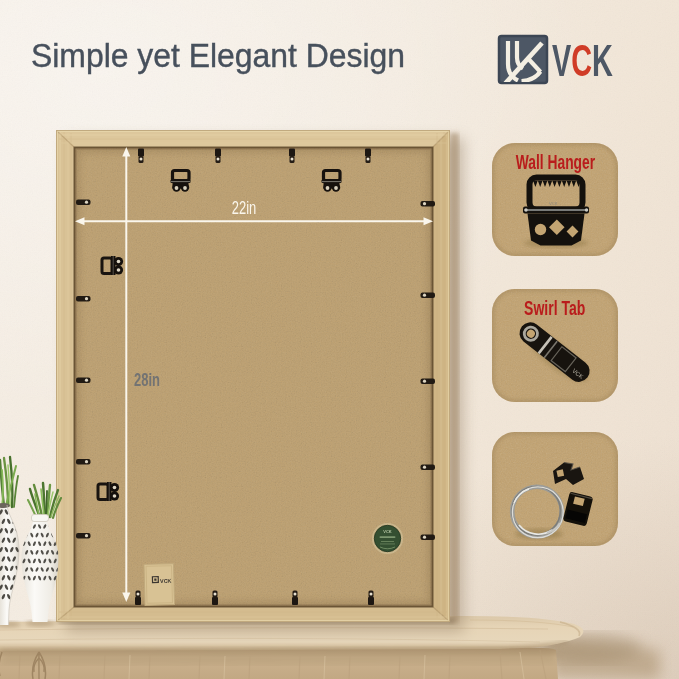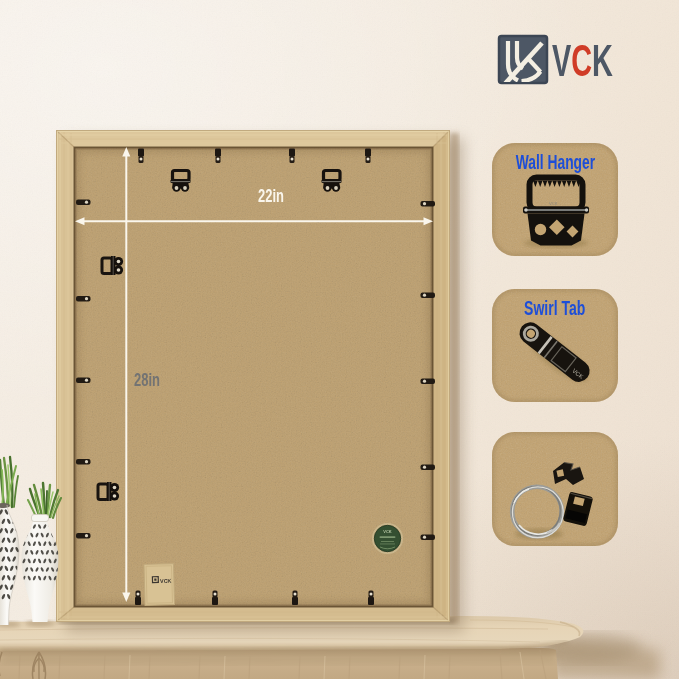--- a/index.html
+++ b/index.html
@@ -1,20 +1,20 @@
 <!DOCTYPE html>
 <html><head><meta charset="utf-8">
 <style>
 html,body{margin:0;padding:0}
 #page{position:relative;width:679px;height:679px;overflow:hidden;
   font-family:"Liberation Sans",sans-serif;background:#f3ebdf}
 .abs{position:absolute}
 .cond{display:inline-block;transform-origin:0 0;white-space:nowrap}
 .condc{display:inline-block;transform-origin:50% 50%;white-space:nowrap}
-.boxtitle{position:absolute;width:126px;text-align:center;color:#1d4ed8;
+.boxtitle{position:absolute;width:126px;text-align:center;color:#b91c1c;
   font-size:20px;font-weight:700}
 </style></head>
 <body>
 <div id="page">
 
 <div class="abs" style="left:0;top:0;width:679px;height:679px;
  background:
   radial-gradient(90% 60% at 100% 100%, rgba(150,122,90,0.18), rgba(150,122,90,0) 60%),
   radial-gradient(120% 85% at 15% 10%, rgba(255,255,255,0.4), rgba(255,255,255,0) 60%),
   linear-gradient(112deg, #f6efe6 0%, #f4ebdf 45%, #f1e5d6 75%, #eddfd0 100%);"></div>
@@ -372,27 +372,30 @@
       <ellipse cx="34.4" cy="578.1" rx="1.15" ry="2.5" transform="rotate(26 34.4 578.1)"></ellipse>
       <ellipse cx="39.6" cy="578.1" rx="1.15" ry="2.5" transform="rotate(-26 39.6 578.1)"></ellipse>
       <ellipse cx="44.8" cy="578.1" rx="1.15" ry="2.5" transform="rotate(26 44.8 578.1)"></ellipse>
       <ellipse cx="50.0" cy="578.1" rx="1.15" ry="2.5" transform="rotate(-26 50.0 578.1)"></ellipse>
       <ellipse cx="55.2" cy="578.1" rx="1.15" ry="2.5" transform="rotate(26 55.2 578.1)"></ellipse>
   </g>
  </g>
 
 </svg>
 
-<div class="abs" style="left:200px;top:186px;width:89px;text-align:right;color:#faf6ec;font-size:18px;font-weight:700">
+<div class="abs" style="left:200px;top:198px;width:89px;text-align:center;color:#faf6ec;font-size:18px;font-weight:400">
  <span class="condc" style="transform:scaleX(0.72)">22in</span>
 </div>
 <div class="abs" style="left:134px;top:370px;color:#737373;font-size:18px;font-weight:700">
  <span class="cond" style="transform:scaleX(0.72)">28in</span>
 </div>
 
+<div class="abs" style="left:31px;top:36px;color:#47505c;font-size:34px;font-weight:400;-webkit-text-stroke:0.4px #47505c">
+ <span class="cond" style="transform:scaleX(0.938)">Simple yet Elegant Design</span>
+</div>
 
 
 <svg class="abs" style="left:497px;top:34px" width="54" height="52" viewBox="0 0 54 52">
  <rect x="2" y="2" width="48" height="47" rx="2.5" fill="#4d5765"></rect>
  <rect x="2" y="2" width="48" height="47" rx="2.5" fill="none" stroke="#3c4654" stroke-width="2.5"></rect>
  <clipPath id="logoclip">
         <rect x="3" y="3" width="46" height="45" rx="2"></rect>
       </clipPath>
  <g stroke="#f4efe3" fill="none" clip-path="url(#logoclip)">
   <path d="M11,7 L11,30 Q11,40.5 19,45.5 L21,46.5" stroke-width="4.2"></path>

